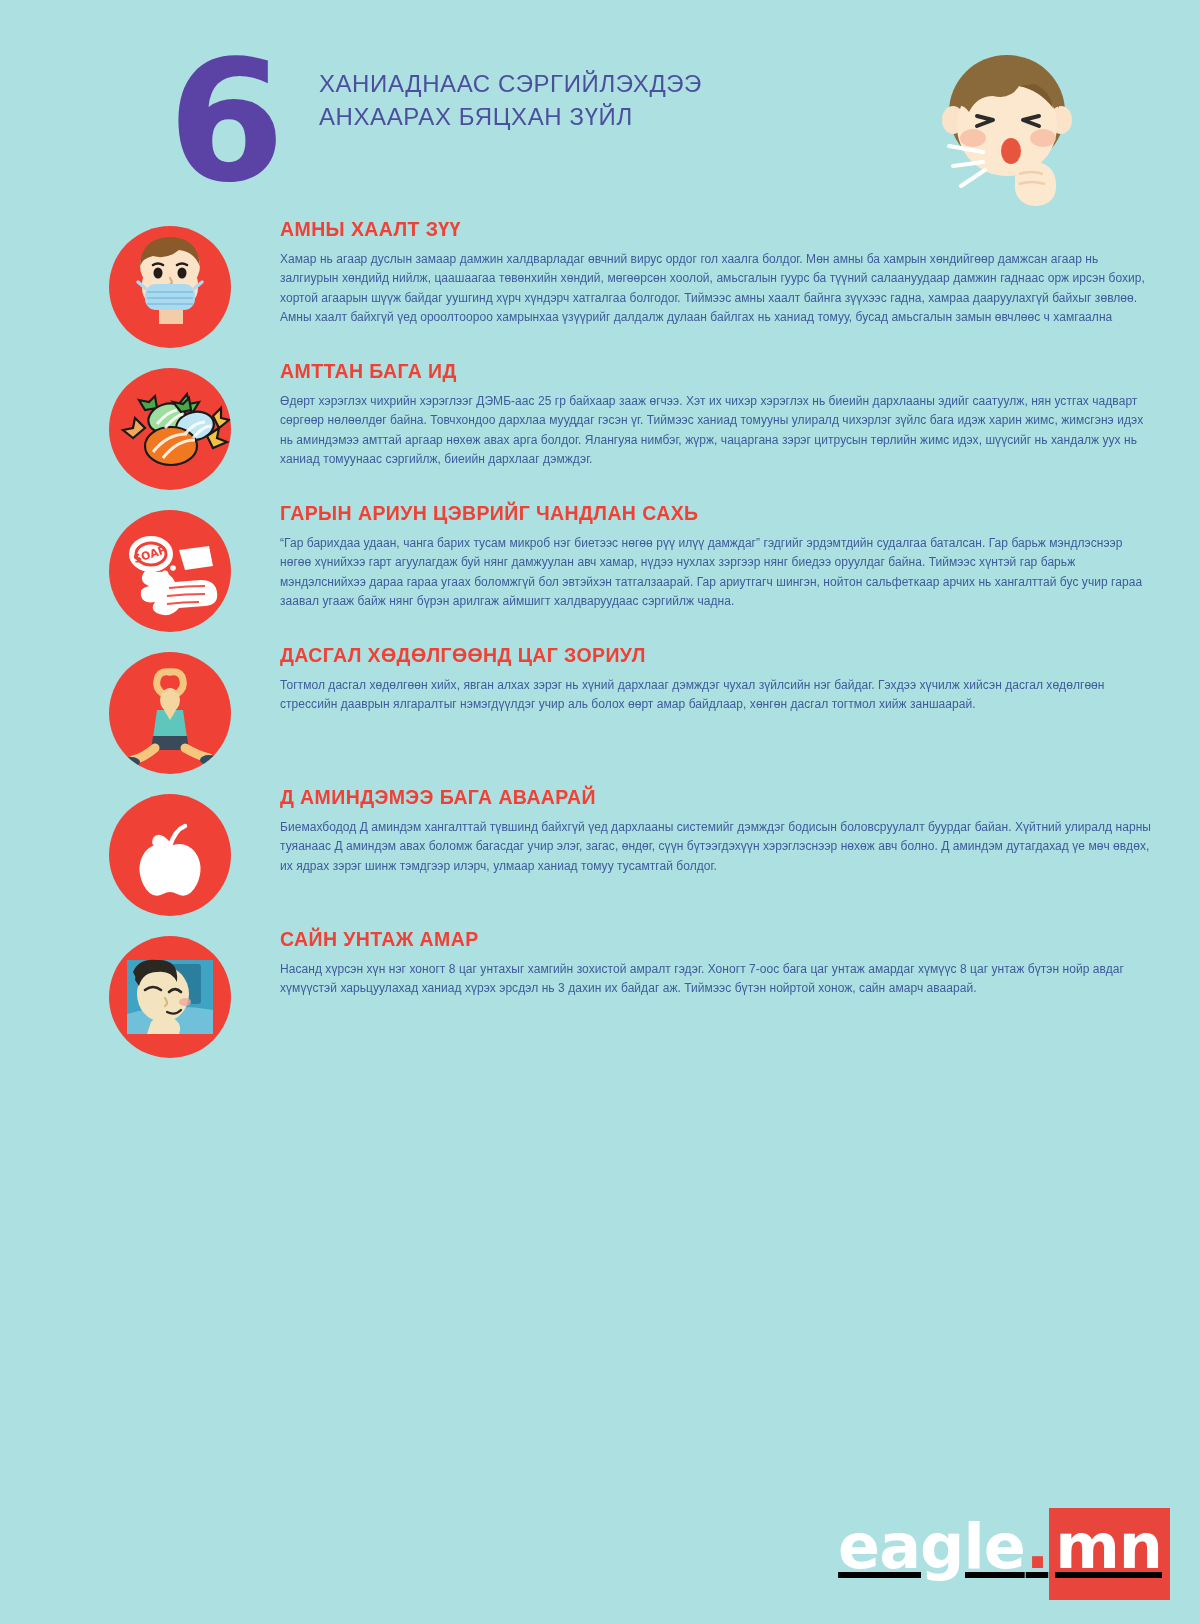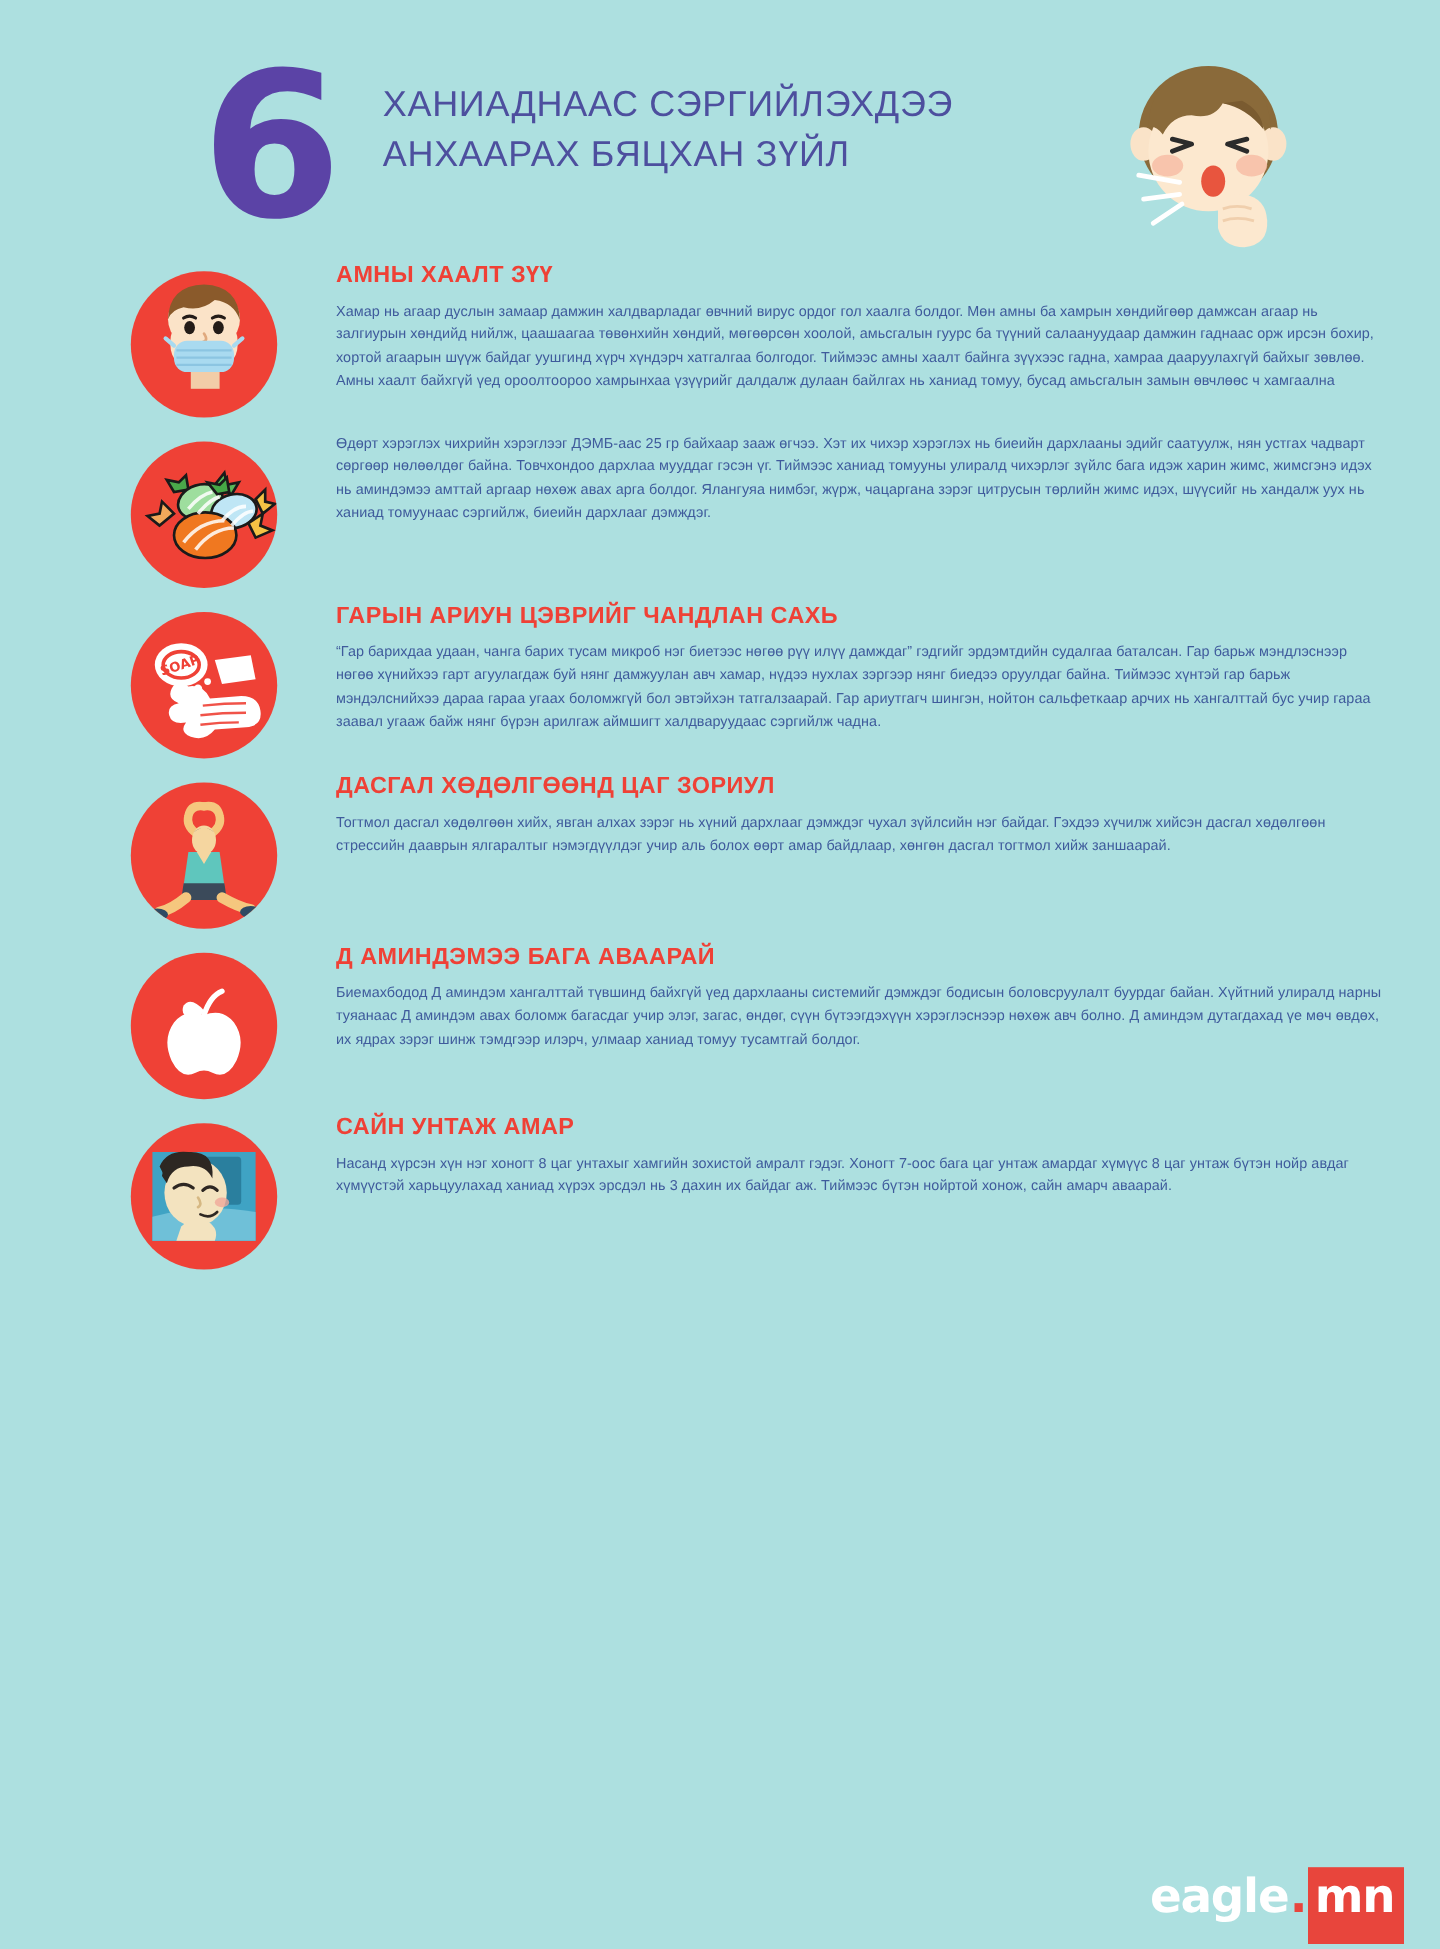--- a/index.html
+++ b/index.html
@@ -26,21 +26,21 @@
     font-weight: bold;
     color: #5b43a6;
     letter-spacing: -4px;
     margin-top: 40px;
     font-family: "DejaVu Sans", sans-serif;
   }
   .header-title {
     margin-top: 68px;
     margin-left: 38px;
     color: #4d4f9e;
-    font-size: 30px;
+    font-size: 24px;
     line-height: 1.36;
     letter-spacing: 0.6px;
     font-weight: 400;
     white-space: pre-line;
     font-family: "Liberation Sans", sans-serif;
   }
   .cough-illustration {
     position: absolute;
     right: 110px;
     top: 34px;
@@ -90,27 +90,28 @@
     color: #3f5b9c;
     font-size: 12px;
     line-height: 1.62;
     letter-spacing: 0.05px;
   }
 
   
   .footer-logo {
     position: absolute;
     right: 30px;
-    bottom: 4px;
+    bottom: 24px;
     display: flex;
     align-items: baseline;
-    font-size: 39px;
+    font-size: 62px;
     font-weight: bold;
     font-family: "DejaVu Sans", sans-serif;
     letter-spacing: -1px;
+    text-decoration: underline;
   }
   .logo-eagle { color: #ffffff; }
   .logo-dot { color: #e8453c; margin: 0 1px; }
   .logo-mn {
     color: #ffffff;
     background: #e8453c;
     padding: 2px 8px 17px 6px;
   }
 
   svg { display: block; }
@@ -209,20 +210,21 @@
             <path d="M56 60 Q66 48 74 46"></path>
             <path d="M76 66 Q86 54 96 54"></path>
             <path d="M84 70 Q94 58 102 58"></path>
             <path d="M44 84 Q58 66 78 66"></path>
             <path d="M54 90 Q68 72 86 72"></path>
           </g>
         </svg>
       </div>
     </div>
     <div class="text-col">
+      <div class="sec-title">АМТТАН БАГА ИД</div>
       <div class="sec-body">Өдөрт хэрэглэх чихрийн хэрэглээг ДЭМБ-аас 25 гр байхаар зааж өгчээ. Хэт их чихэр хэрэглэх нь биеийн дархлааны эдийг саатуулж, нян устгах чадварт сөргөөр нөлөөлдөг байна. Товчхондоо дархлаа мууддаг гэсэн үг. Тиймээс ханиад томууны улиралд чихэрлэг зүйлс бага идэж харин жимс, жимсгэнэ идэх нь аминдэмээ амттай аргаар нөхөж авах арга болдог. Ялангуяа нимбэг, жүрж, чацаргана зэрэг цитрусын төрлийн жимс идэх, шүүсийг нь хандалж уух нь ханиад томуунаас сэргийлж, биеийн дархлааг дэмждэг.</div>
     </div>
   </div>
 
   <div class="section">
     <div class="icon-col">
       <div class="icon-circle">
         <svg viewBox="0 0 122 122" width="122" height="122">
           <ellipse cx="42" cy="44" rx="22" ry="18" fill="#ffffff"></ellipse>
           <ellipse cx="42" cy="44" rx="15" ry="11" fill="none" stroke="#ef4136" stroke-width="3"></ellipse>

